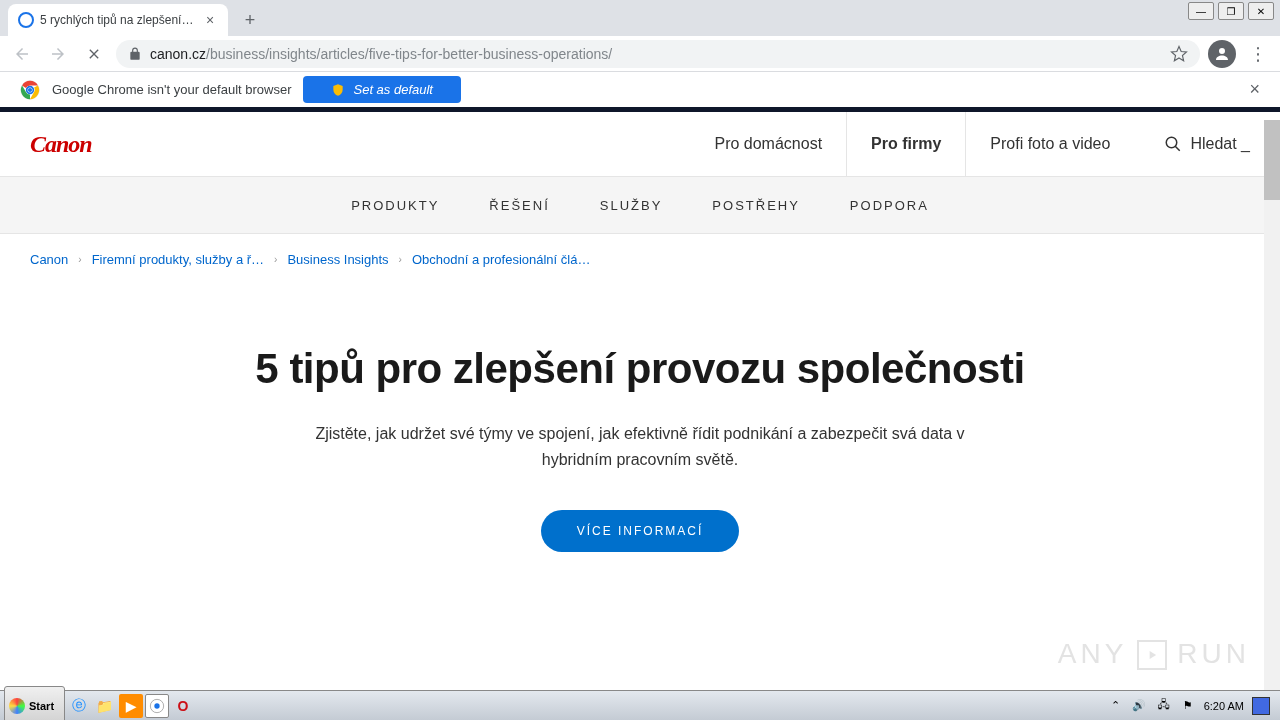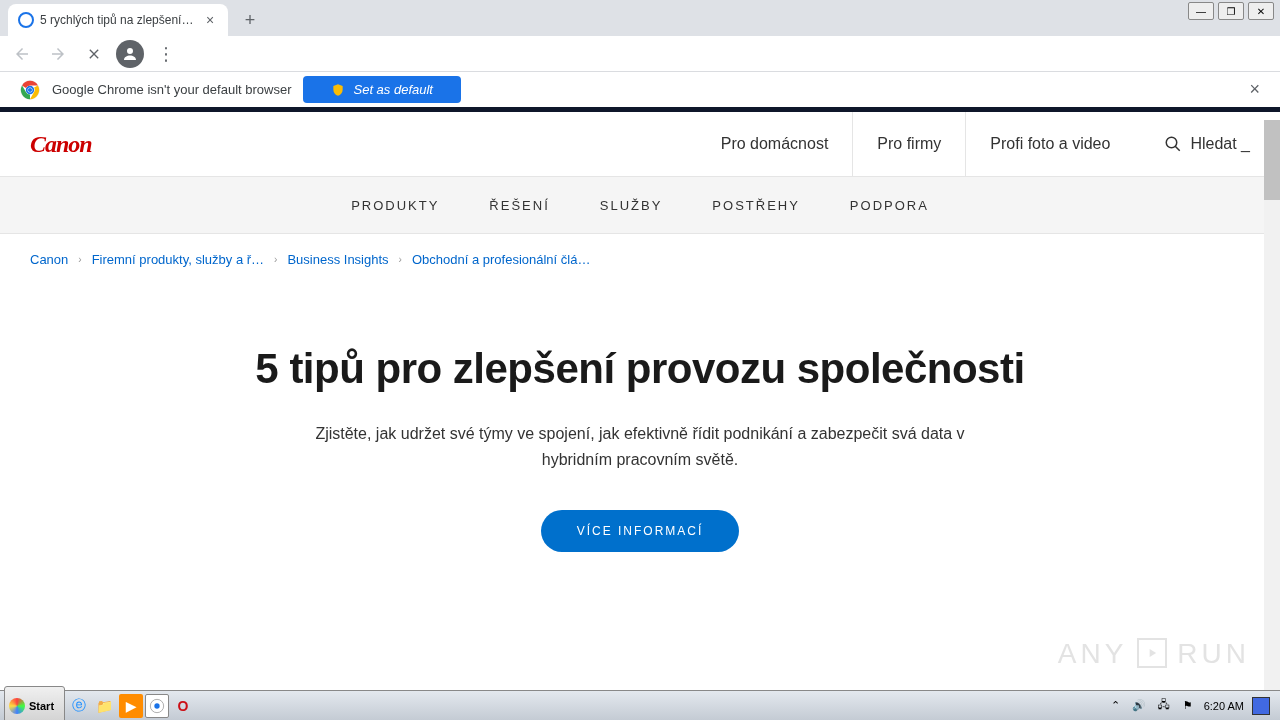--- a/index.html
+++ b/index.html
@@ -31,39 +31,39 @@
 .chrome-logo { width: 20px; height: 20px; }
 .set-default-btn { background: #1a73e8; color: #fff; border: none; padding: 6px 28px; border-radius: 4px; font-size: 13px; cursor: pointer; display: flex; align-items: center; gap: 8px; font-style: italic; }
 .infobar-close { margin-left: auto; cursor: pointer; color: #5f6368; font-size: 18px; }
 
 
 .page { background: #fff; }
 .header { height: 64px; display: flex; align-items: center; padding: 0 30px; }
 .logo { font-family: Georgia, serif; font-style: italic; font-weight: bold; color: #cc0000; font-size: 24px; letter-spacing: -1px; }
 .main-nav { margin-left: auto; display: flex; align-items: center; gap: 0; }
 .main-nav-item { padding: 0 24px; height: 64px; display: flex; align-items: center; font-size: 16px; color: #333; cursor: pointer; }
-.main-nav-item.active { font-weight: normal; border-left: 1px solid #e5e5e5; border-right: 1px solid #e5e5e5; background: #fff; }
+.main-nav-item.active { font-weight: bold; border-left: 1px solid #e5e5e5; border-right: 1px solid #e5e5e5; background: #fff; }
 .search-area { display: flex; align-items: center; gap: 8px; margin-left: 30px; color: #333; cursor: pointer; }
 .search-icon { width: 18px; height: 18px; }
 
 .subnav { background: #f5f5f5; height: 58px; display: flex; align-items: center; justify-content: center; gap: 50px; border-top: 1px solid #e5e5e5; border-bottom: 1px solid #e5e5e5; }
 .subnav-item { font-size: 13px; letter-spacing: 2px; color: #333; cursor: pointer; text-align: right; }
 
 .breadcrumb { padding: 18px 30px; display: flex; align-items: center; gap: 10px; font-size: 13px; }
 .breadcrumb-item { color: #0066cc; cursor: pointer; }
 .breadcrumb-sep { color: #999; font-size: 10px; }
 
 .article { text-align: center; padding: 60px 40px 40px; }
 .article-label { font-size: 13px; letter-spacing: 3px; color: #333; margin-bottom: 24px; }
 .article-title { font-size: 42px; font-weight: bold; color: #1a1a1a; margin-bottom: 28px; letter-spacing: -0.5px; }
 .article-subtitle { font-size: 16px; color: #333; line-height: 1.6; max-width: 680px; margin: 0 auto 38px; }
 .cta-btn { background: #0070cc; color: #fff; border: none; padding: 14px 36px; border-radius: 24px; font-size: 12px; letter-spacing: 2px; cursor: pointer; }
 
 
-.watermark { position: absolute; right: 30px; bottom: 50px; font-size: 28px; color: rgba(200,200,200,0.5); font-weight: 300; letter-spacing: 4px; display: flex; align-items: flex-start; gap: 10px; }
+.watermark { position: absolute; right: 30px; bottom: 50px; font-size: 28px; color: rgba(200,200,200,0.5); font-weight: 300; letter-spacing: 4px; display: flex; align-items: flex-end; gap: 10px; }
 .watermark-play { width: 30px; height: 30px; border: 2px solid rgba(200,200,200,0.5); display: flex; align-items: center; justify-content: center; }
 
 
 .taskbar { position: absolute; bottom: 0; left: 0; right: 0; height: 30px; background: linear-gradient(#e3e8ee, #c4cbd4); border-top: 1px solid #888; display: flex; align-items: center; padding: 0 4px; gap: 2px; }
 .start-btn { height: 40px; padding: 0 10px 0 4px; background: linear-gradient(#f0f0f0, #d0d0d0); border: 1px solid #888; border-radius: 3px; display: flex; align-items: center; gap: 4px; font-size: 11px; font-weight: bold; cursor: pointer; }
 .start-orb { width: 16px; height: 16px; border-radius: 50%; background: conic-gradient(#ff4040, #40ff40, #4080ff, #ffdd40, #ff4040); }
 .task-icon { width: 24px; height: 24px; display: flex; align-items: center; justify-content: center; cursor: pointer; border-radius: 2px; font-size: 14px; }
 .task-icon.active { background: #fff; border: 1px solid #888; }
 .tray { margin-left: auto; display: flex; align-items: center; gap: 8px; font-size: 11px; padding-right: 6px; }
 .tray-icon { width: 16px; height: 16px; cursor: pointer; display:flex; align-items:center; justify-content:center; }
@@ -98,20 +98,31 @@
     </div>
     <div class="nav-btn disabled">
       <svg width="18" height="18" viewBox="0 0 24 24">
           <path d="M4 11h12.2l-5.6-5.6L12 4l8 8-8 8-1.4-1.4L16.2 13H4z" fill="currentColor"></path>
         </svg>
     </div>
     <div class="nav-btn">
       <svg width="16" height="16" viewBox="0 0 24 24">
           <path d="M19 6.4L17.6 5 12 10.6 6.4 5 5 6.4 10.6 12 5 17.6 6.4 19 12 13.4 17.6 19 19 17.6 13.4 12z" fill="currentColor"></path>
         </svg>
+    </div>
+    <div class="address-bar">
+      <svg class="lock-icon" viewBox="0 0 24 24">
+          <path d="M18 8h-1V6a5 5 0 00-10 0v2H6a2 2 0 00-2 2v10a2 2 0 002 2h12a2 2 0 002-2V10a2 2 0 00-2-2zM9 6a3 3 0 016 0v2H9z" fill="#5f6368"></path>
+        </svg>
+      <span><span class="url-domain">canon.cz</span><span class="url-path">/business/insights/articles/five-tips-for-better-business-operations/</span></span>
+      <span style="margin-left:auto" class="star-icon">
+        <svg width="18" height="18" viewBox="0 0 24 24">
+            <path d="M12 17.3l6.2 3.7-1.6-7 5.4-4.7-7.1-.6L12 2 9.1 8.7 2 9.3l5.4 4.7-1.6 7z" fill="none" stroke="currentColor" stroke-width="1.5"></path>
+          </svg>
+      </span>
     </div>
     <div class="profile-icon">
       <svg width="18" height="18" viewBox="0 0 24 24">
           <path d="M12 12a4 4 0 100-8 4 4 0 000 8zm0 2c-4 0-8 2-8 6h16c0-4-4-6-8-6z" fill="#fff"></path>
         </svg>
     </div>
     <div class="menu-dots">⋮</div>
   </div>
   <div class="infobar">
     <svg class="chrome-logo" viewBox="0 0 24 24">

